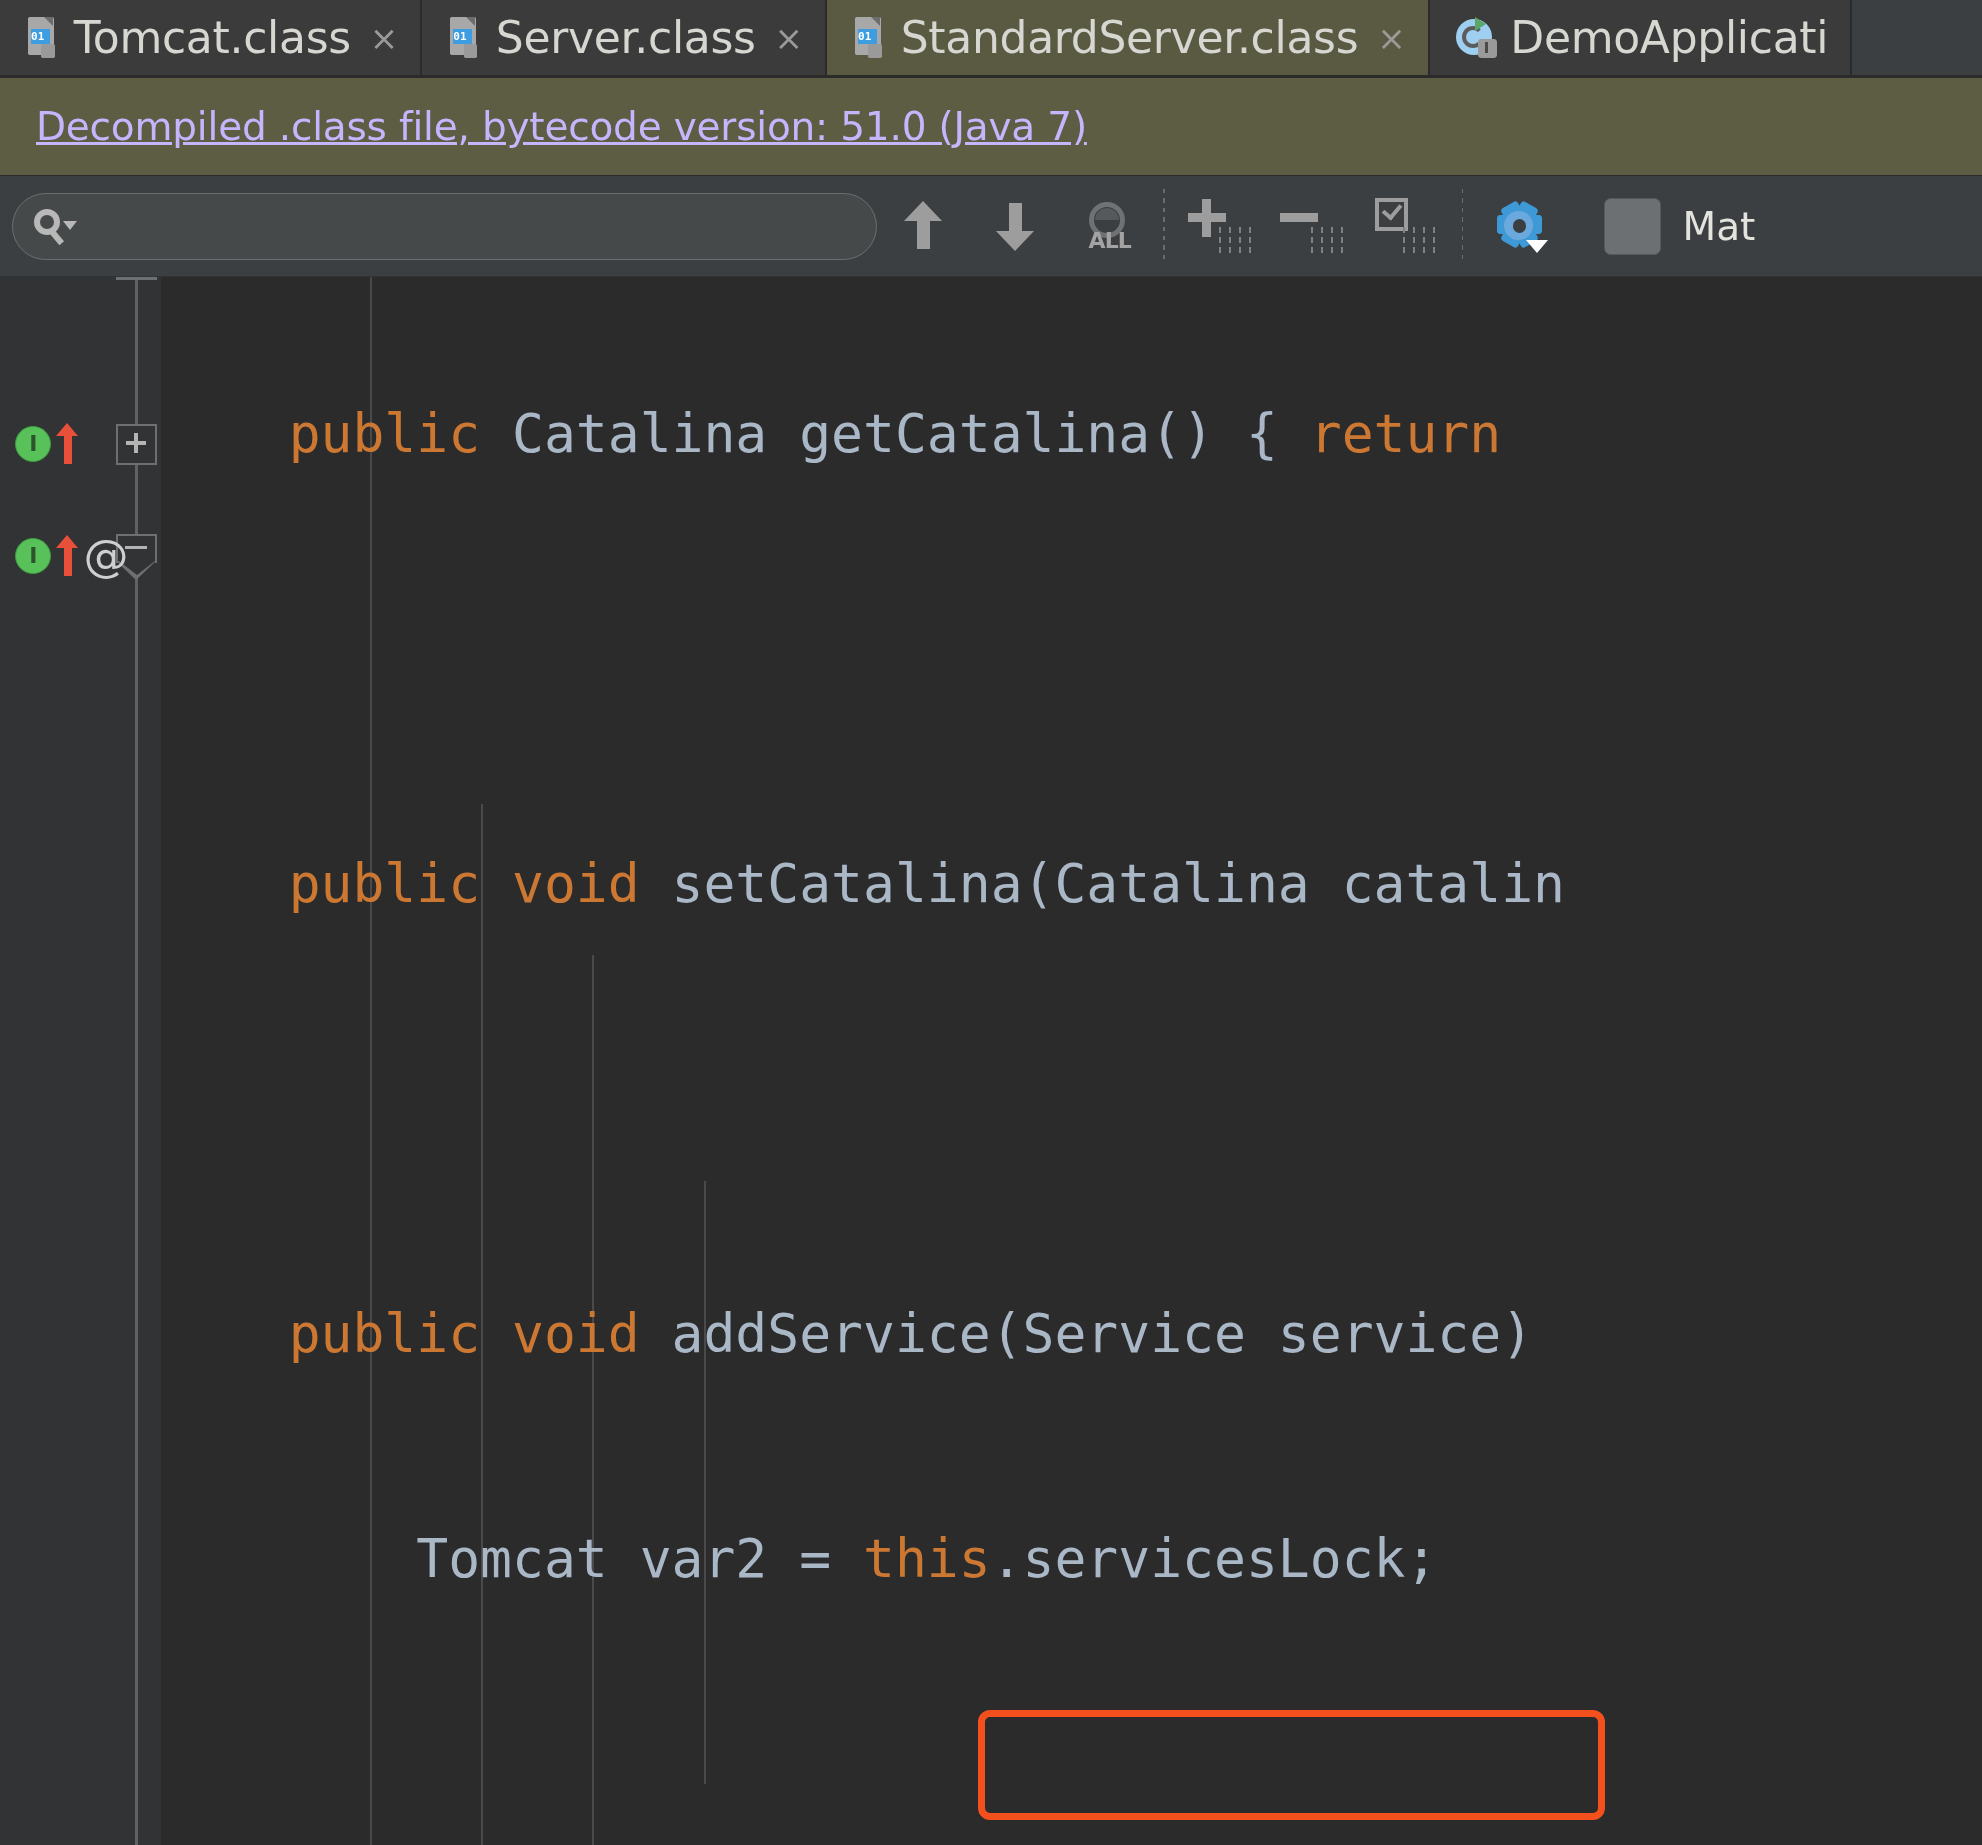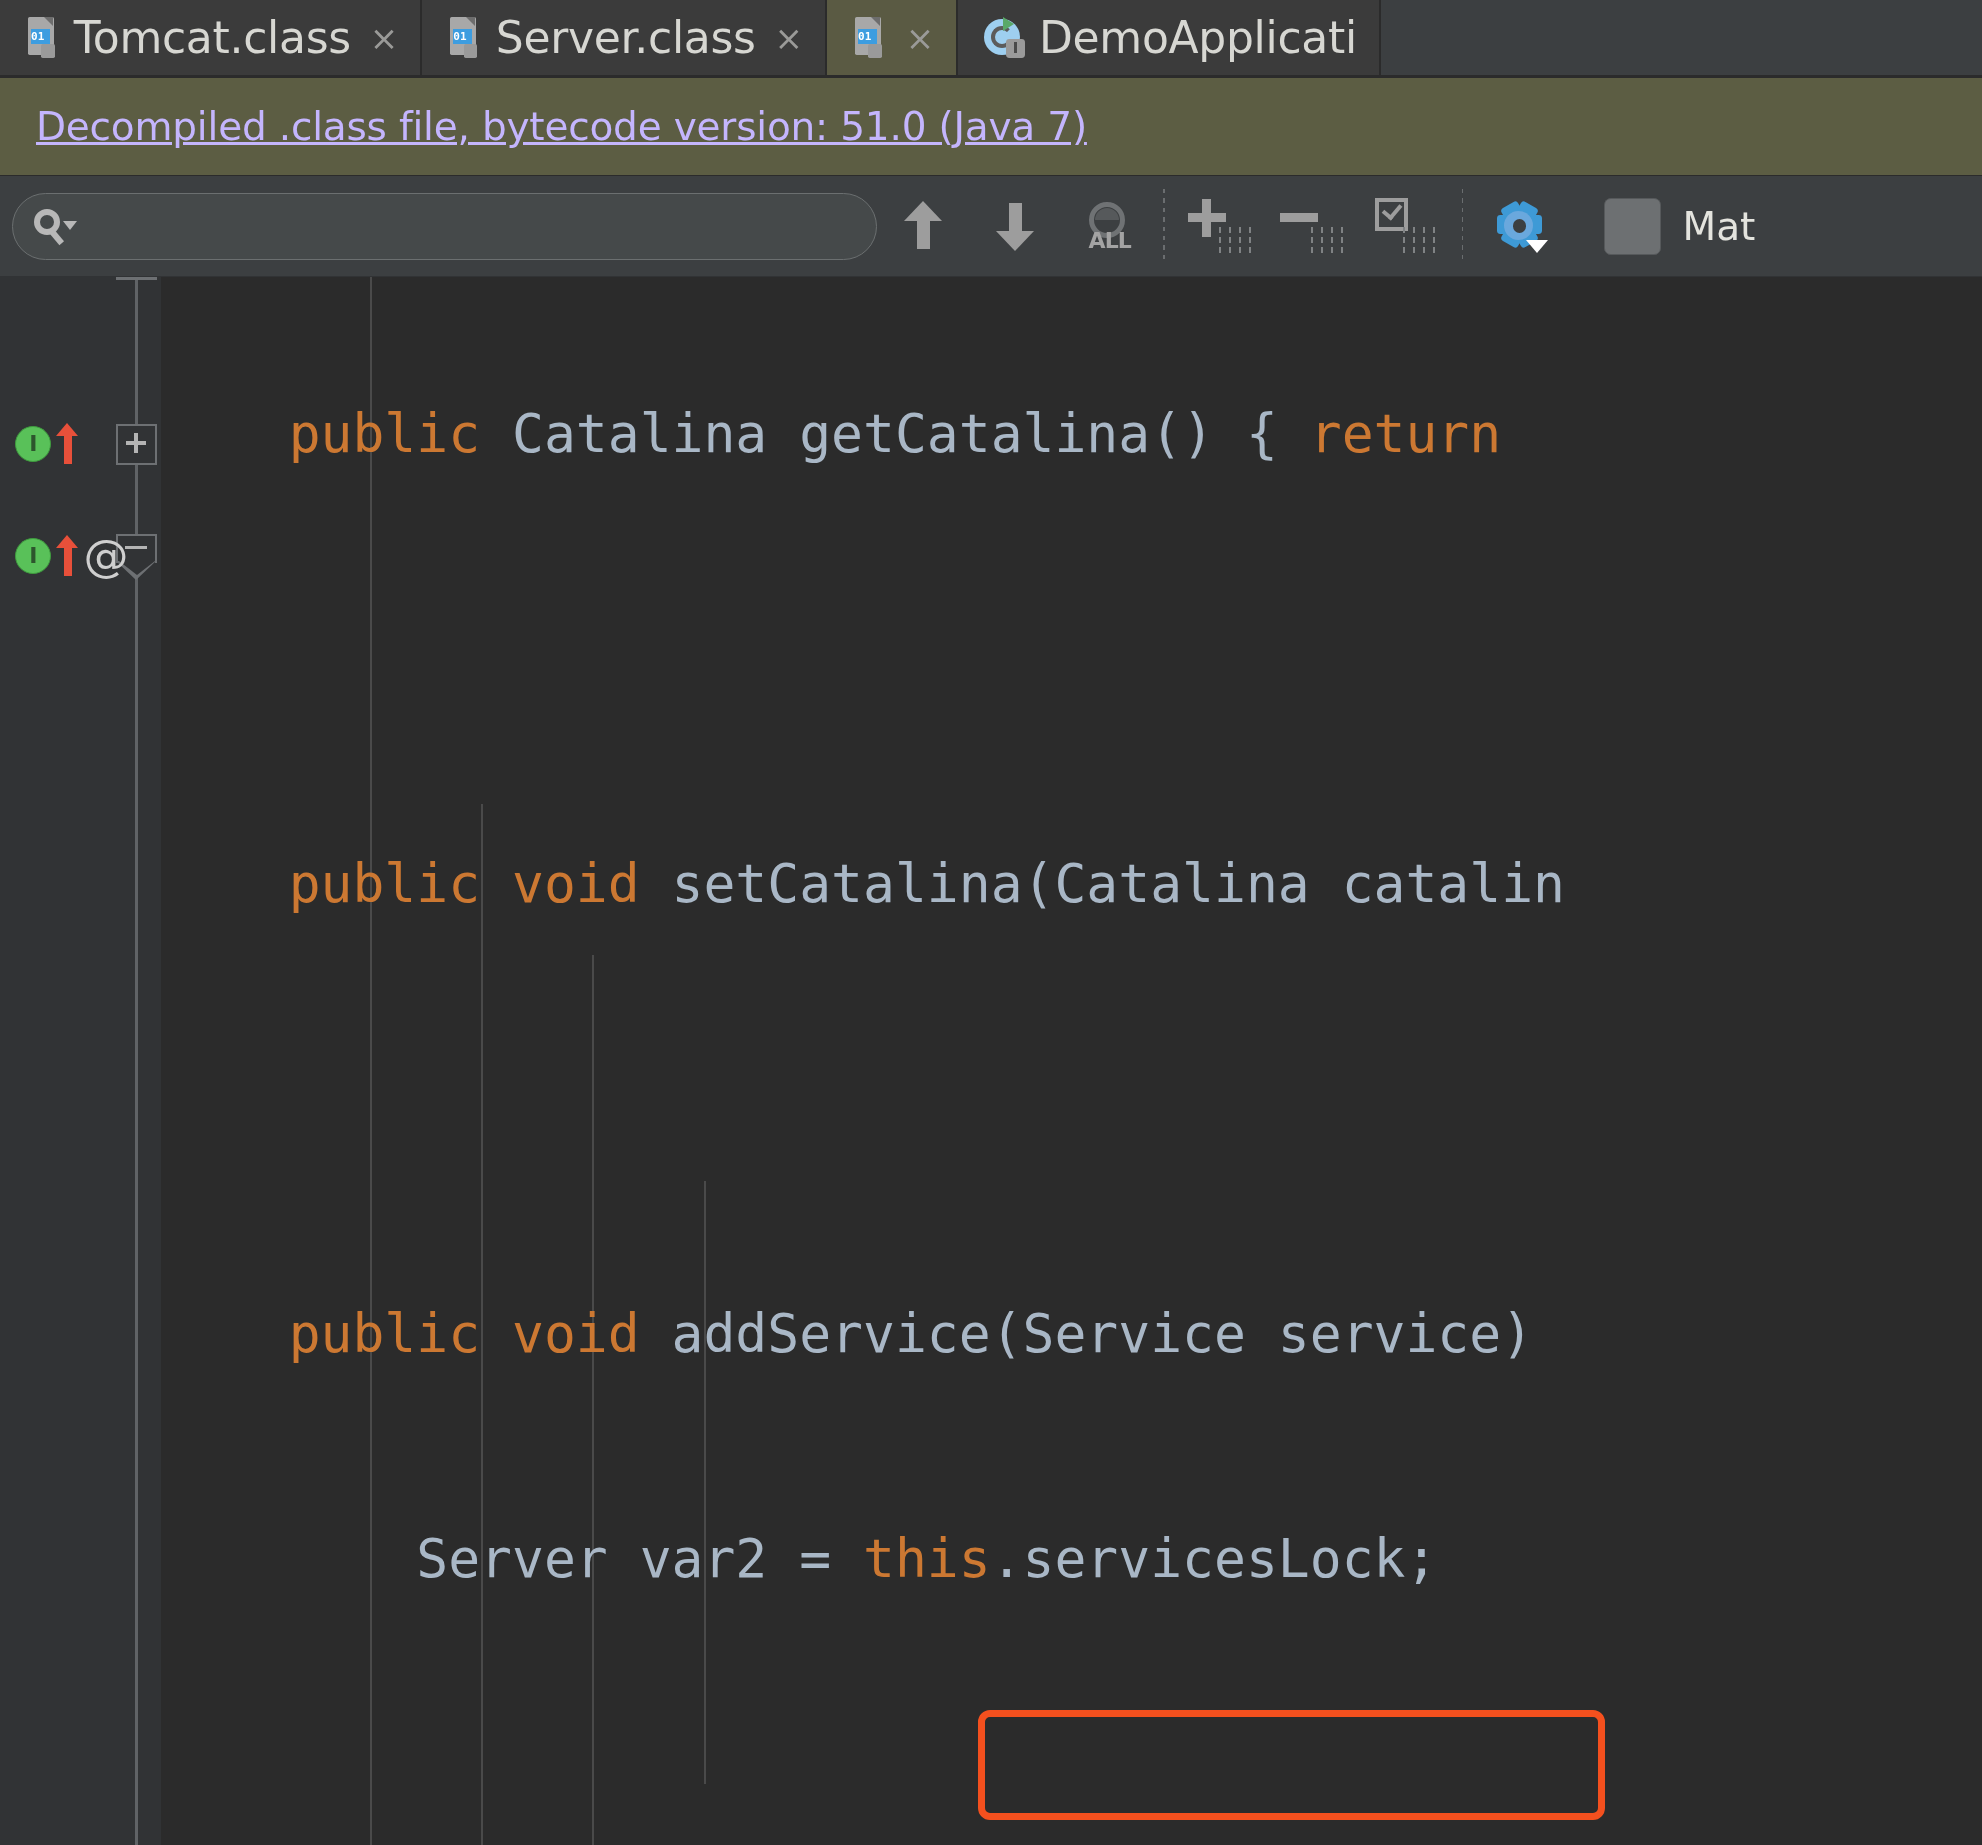--- a/index.html
+++ b/index.html
@@ -599,20 +599,21 @@
     <span class="tab-close">×</span>
   </div>
 
   <div class="tab active">
     <span class="ico-class">
       <span class="sheet"></span>
         <span class="fold"></span>
       <span class="badge">01</span>
         <span class="lock"></span>
     </span>
+    <span class="tab-label">StandardServer.class</span>
     <span class="tab-close">×</span>
   </div>
 
   <div class="tab">
     <span class="ico-run">
       <span class="disc"></span>
         <span class="inner"></span>
         <span class="arrow"></span>
         <span class="pwr"></span>
     </span>
@@ -742,21 +743,21 @@
     </span>
     <span class="m-at">@</span>
   </div>
 
   <div class="code-area" style="top:-31px;">
     <div class="line"><span><span class="id">    </span><span class="kw">public</span><span class="id"> Catalina getCatalina() { </span><span class="kw">return</span></span></div>
     <div class="line"></div>
     <div class="line"><span class="id">    </span><span class="kw">public void</span><span class="id"> setCatalina(Catalina catalin</span></div>
     <div class="line"></div>
     <div class="line"><span class="id">    </span><span class="kw">public void</span><span class="id"> addService(Service service)</span></div>
-    <div class="line"><span class="id">        Server var2 = </span><span class="kw">this</span><span class="id">.servicesLock;</span></div>
+    <div class="line"><span class="id">        Tomcat var2 = </span><span class="kw">this</span><span class="id">.servicesLock;</span></div>
     
     
     
     
     
     
     
     
     
     

